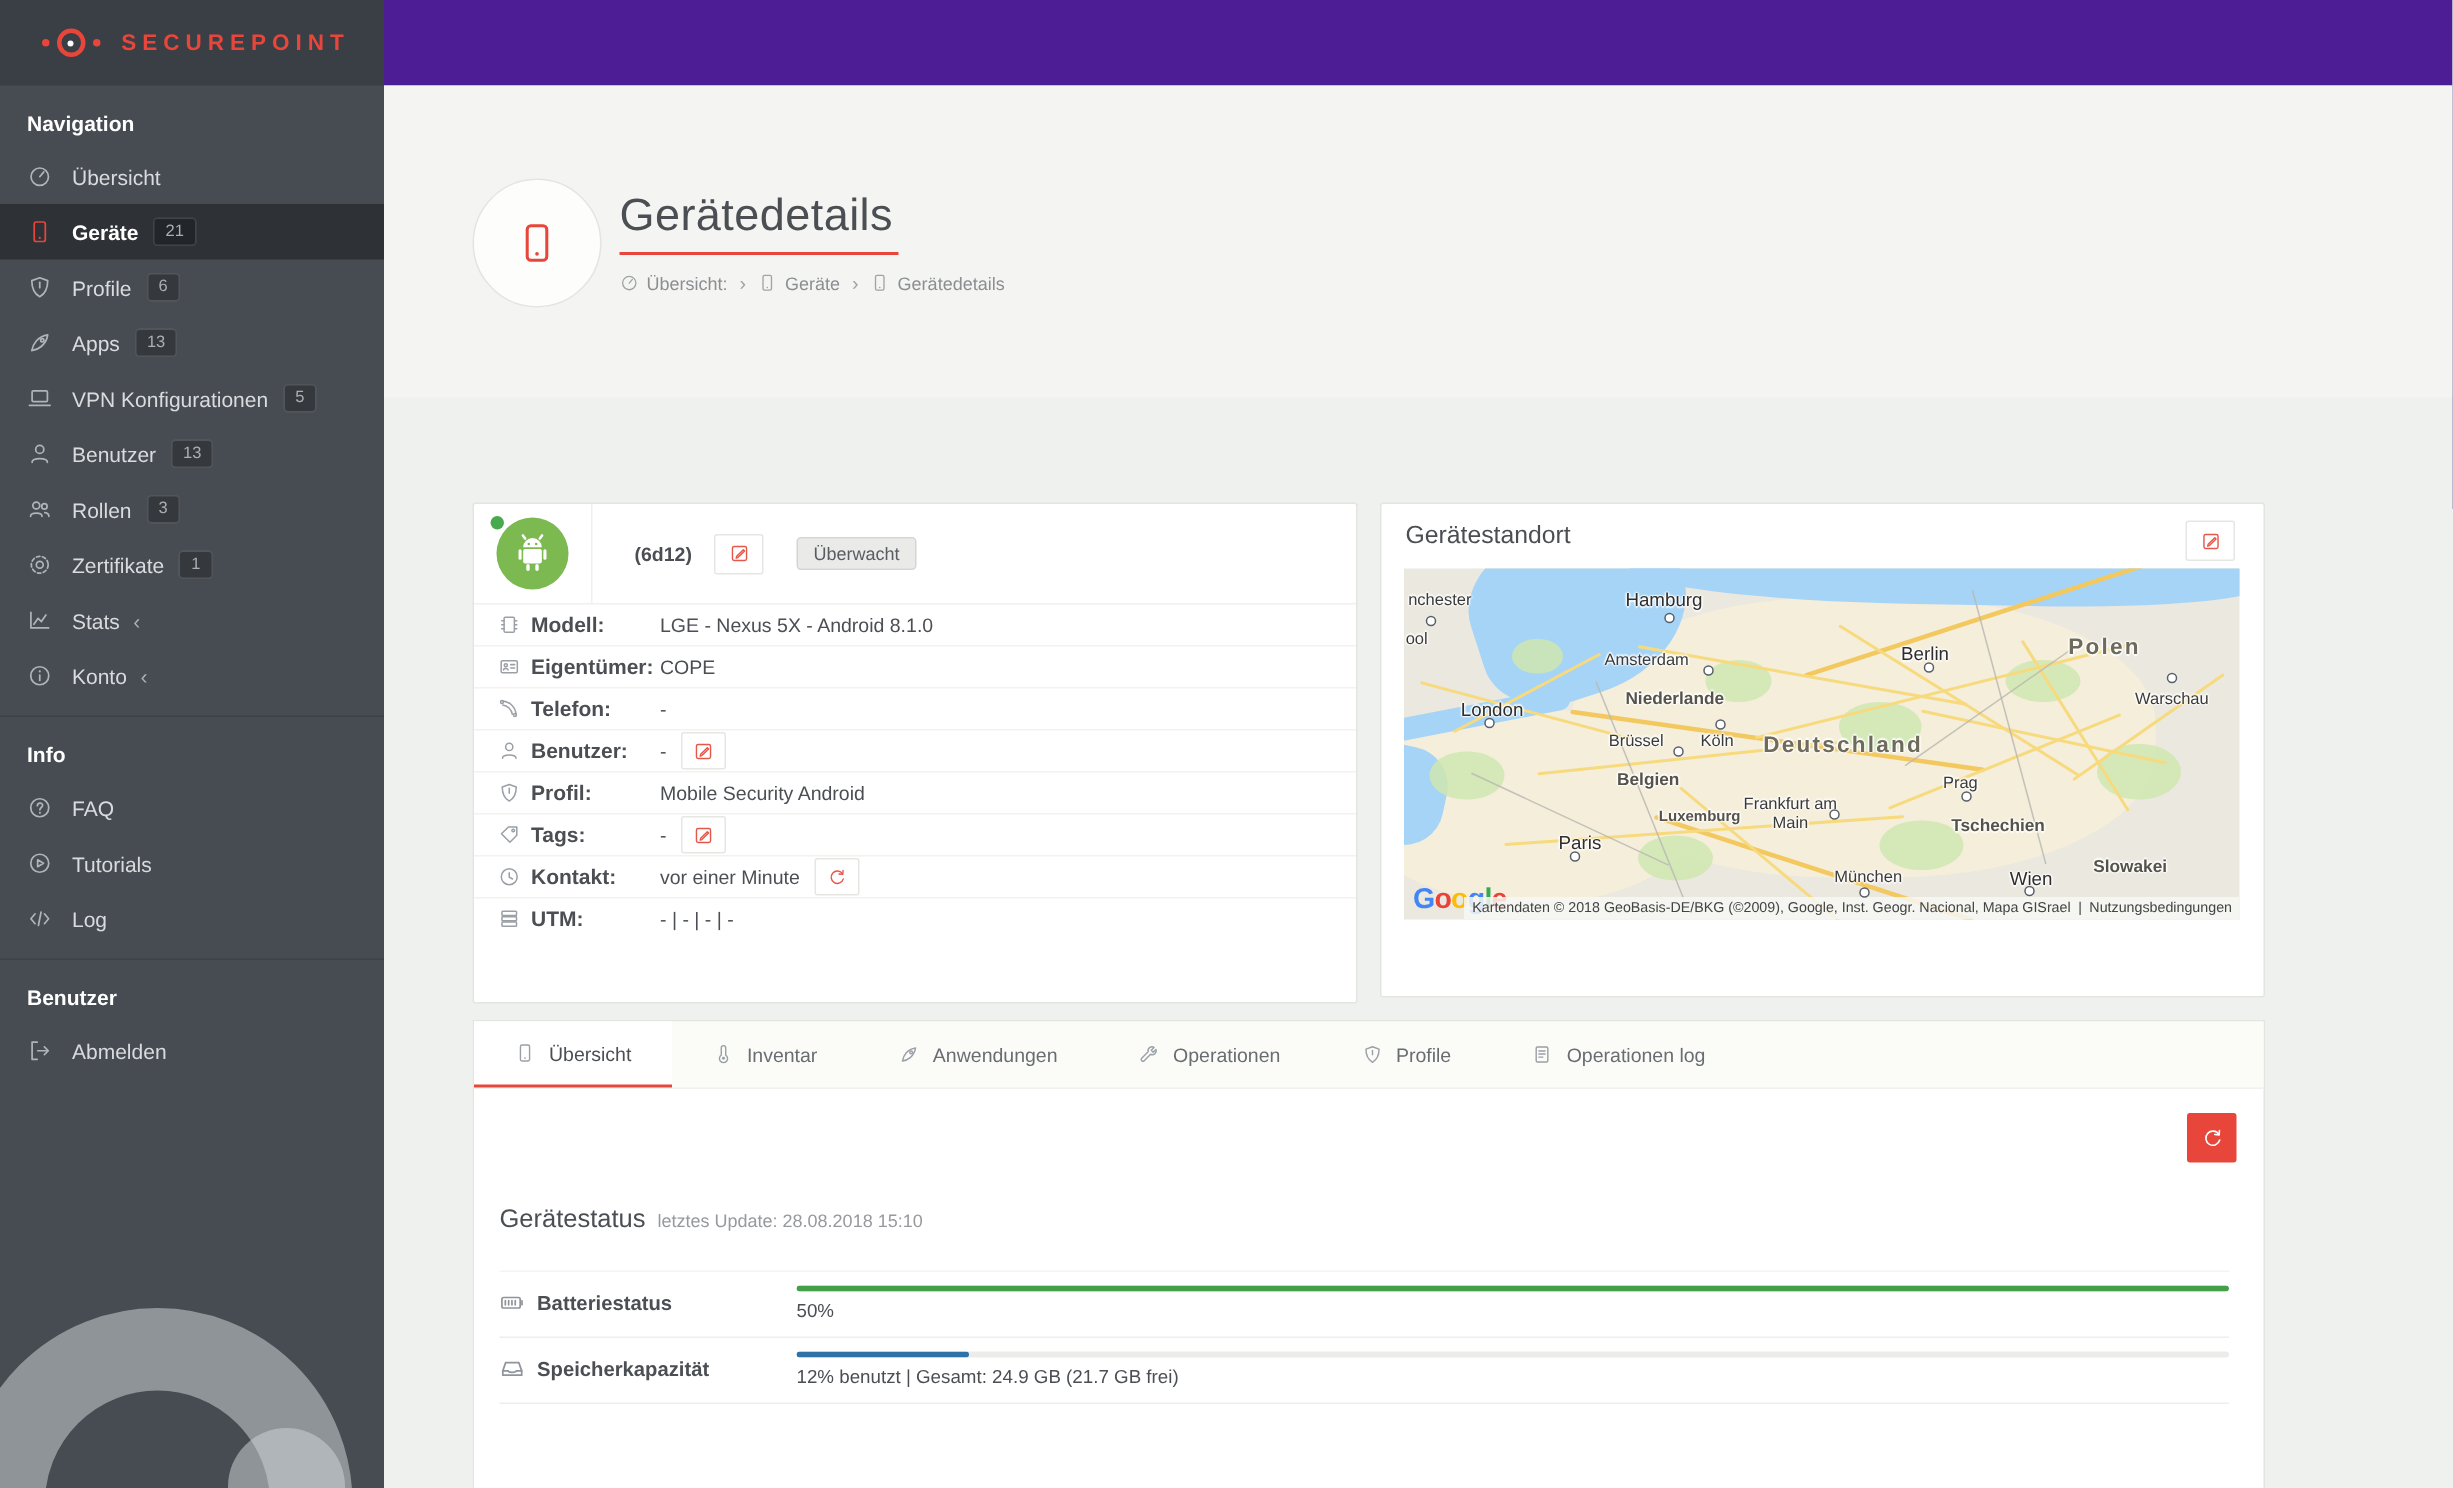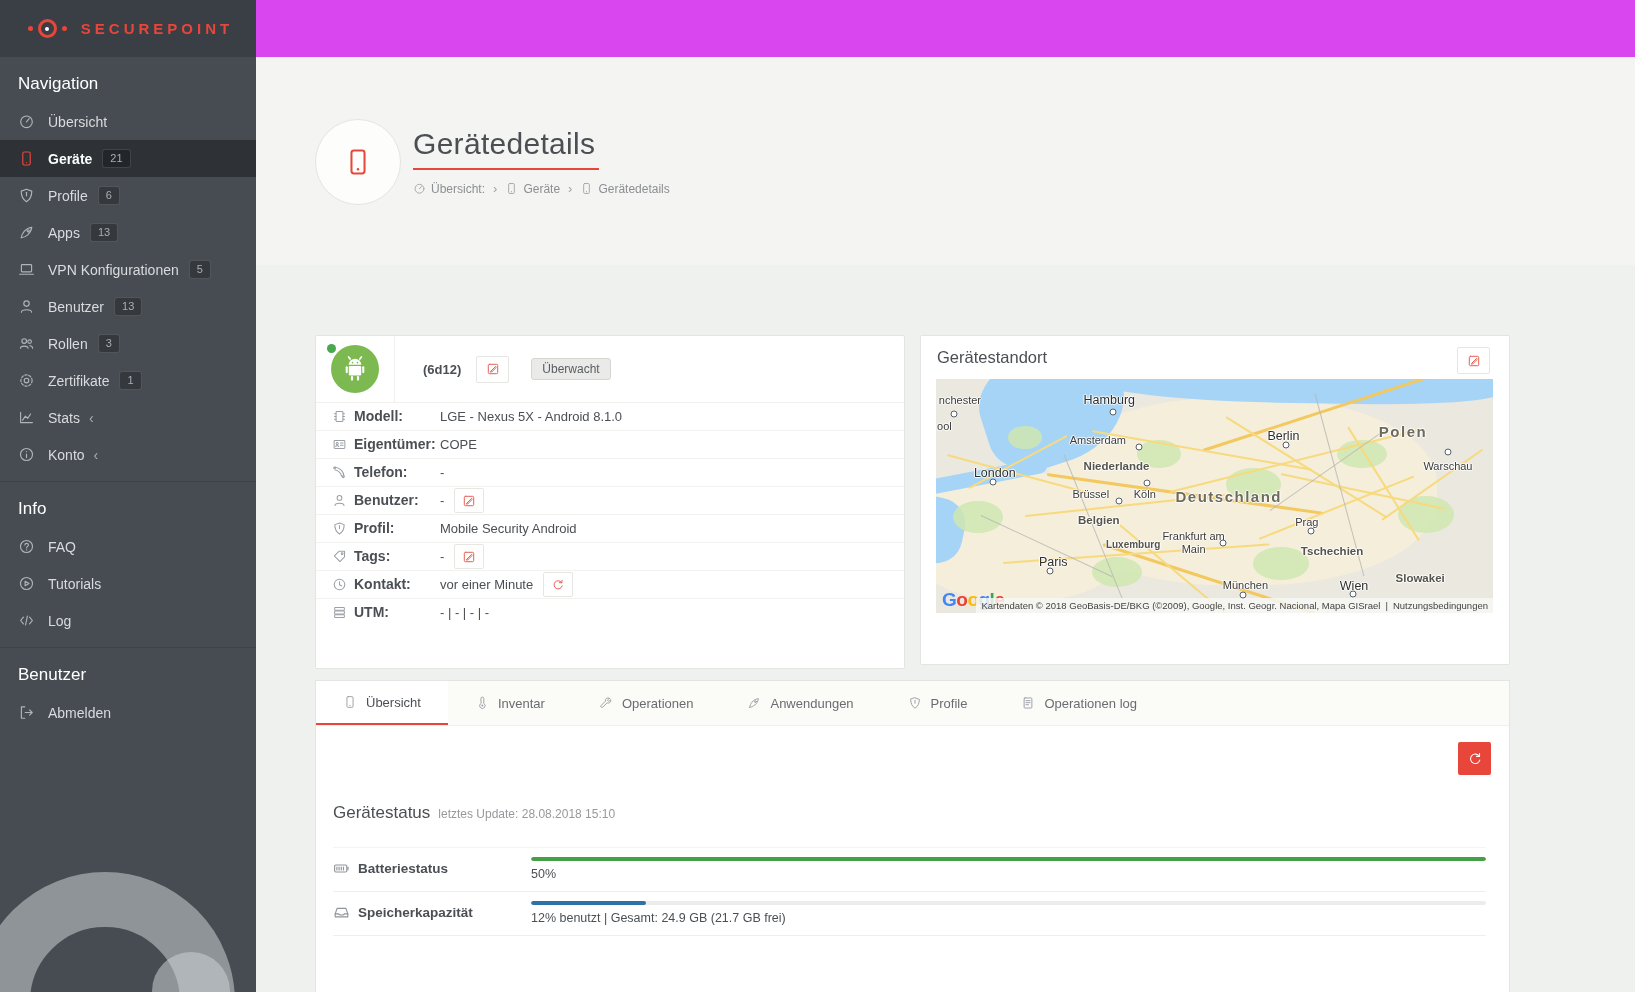--- a/index.html
+++ b/index.html
@@ -1,29 +1,29 @@
 <!DOCTYPE html>
 <html lang="de"><head>
 <meta charset="utf-8">
 <style>
   html,body{margin:0;padding:0;background:#d8dad8;}
-  #app{position:relative;width:1635px;height:992px;overflow:hidden;background:#d946ef;
+  #app{position:relative;width:1635px;height:992px;overflow:hidden;background:#4c1d95;
        font-family:"Liberation Sans",sans-serif;-webkit-font-smoothing:antialiased;}
   [data-icon] svg{width:100%;height:100%;display:block;}
 
   
   #sidebar{position:absolute;left:0;top:0;bottom:0;width:256px;background:#474c53;overflow:hidden;z-index:3;}
   .sp-logo{height:57px;background:#3a3e45;display:flex;align-items:center;justify-content:center;}
   .logo-dot{width:5px;height:5px;border-radius:50%;background:#e8463a;margin:0 5px;}
   .logo-o{width:13px;height:13px;border:3px solid #e8463a;border-radius:50%;position:relative;}
   .logo-o::after{content:"";position:absolute;left:50%;top:50%;width:4px;height:4px;margin:-2px 0 0 -2px;border-radius:50%;background:#fff;}
   .logo-text{color:#e8463a;font-size:15px;font-weight:bold;letter-spacing:4px;margin-left:9px;}
   .nav-sec{padding-bottom:8px;}
   .nav-sec + .nav-sec{border-top:1px solid #3e434a;}
-  .nav-head{padding:17px 18px 9px;color:#fff;font-size:17px;font-weight:normal;}
+  .nav-head{padding:17px 18px 9px;color:#fff;font-size:14px;font-weight:bold;}
   .nav-item{height:37px;display:flex;align-items:center;padding:0 14px 0 18px;color:#d9dbde;font-size:14px;cursor:pointer;}
   .nav-ic{width:17px;height:17px;color:#aeb4ba;margin-right:13px;flex:none;}
   .nav-item.active{background:#2e3237;color:#fff;font-weight:bold;}
   .nav-item.active .nav-ic{color:#e8463a;}
   .nav-badge{margin-left:10px;font-size:11px;color:#a9afb6;background:rgba(0,0,0,.25);border:1px solid rgba(255,255,255,.14);border-radius:3px;padding:1px 7px;font-weight:normal;line-height:1.3;}
   .nav-chev{margin-left:9px;color:#a9afb6;font-size:14px;font-weight:normal;}
   .wm-ring{position:absolute;left:-25px;bottom:-140px;width:150px;height:150px;border:55px solid rgba(203,207,212,.55);border-radius:50%;}
   .wm-dot{position:absolute;left:152px;bottom:-38px;width:78px;height:78px;background:rgba(203,207,212,.55);border-radius:50%;}
 
   
@@ -664,39 +664,39 @@
               <svg viewBox="0 0 17 17">
                 <g fill="none" stroke="currentColor" stroke-width="1.15" stroke-linecap="round" stroke-linejoin="round">
                   <path d="M7.1 3.1 a1.8 1.8 0 0 1 3.6 0 V9 a3.3 3.3 0 1 1 -3.6 0 Z"></path>
                   <circle cx="8.9" cy="11.6" r="1.2" fill="currentColor" stroke="none"></circle>
                 </g>
               </svg>
             </span>
           <span>Inventar</span>
         </div>
         <div class="tab">
-          <span class="ic-box" data-icon="wrench">
-              <svg viewBox="0 0 17 17">
-                <g fill="none" stroke="currentColor" stroke-width="1.15" stroke-linecap="round" stroke-linejoin="round">
-                  <path d="M12.6 2.8 L10.3 5.1 L11.9 6.7 L14.2 4.4 A3.2 3.2 0 0 1 9.8 8.3 L4.6 13.5 A1.4 1.4 0 0 1 2.6 11.5 L7.8 6.3 A3.2 3.2 0 0 1 12.6 2.8 Z"></path>
-                </g>
-              </svg>
-            </span>
-          <span>Operationen</span>
-        </div>
-        <div class="tab">
           <span class="ic-box" data-icon="rocket">
               <svg viewBox="0 0 17 17">
                 <g fill="none" stroke="currentColor" stroke-width="1.15" stroke-linecap="round" stroke-linejoin="round">
                   <path d="M3.2 13.8 C3.8 9.6 7 4.2 13.8 3.2 C12.8 10 7.4 13.2 3.2 13.8 Z"></path>
                   <circle cx="10.2" cy="6.8" r="1.1"></circle>
                 </g>
               </svg>
             </span>
           <span>Anwendungen</span>
+        </div>
+        <div class="tab">
+          <span class="ic-box" data-icon="wrench">
+              <svg viewBox="0 0 17 17">
+                <g fill="none" stroke="currentColor" stroke-width="1.15" stroke-linecap="round" stroke-linejoin="round">
+                  <path d="M12.6 2.8 L10.3 5.1 L11.9 6.7 L14.2 4.4 A3.2 3.2 0 0 1 9.8 8.3 L4.6 13.5 A1.4 1.4 0 0 1 2.6 11.5 L7.8 6.3 A3.2 3.2 0 0 1 12.6 2.8 Z"></path>
+                </g>
+              </svg>
+            </span>
+          <span>Operationen</span>
         </div>
         <div class="tab">
           <span class="ic-box" data-icon="shield">
               <svg viewBox="0 0 17 17">
                 <g fill="none" stroke="currentColor" stroke-width="1.15" stroke-linecap="round" stroke-linejoin="round">
                   <path d="M8.5 2.2 L13.8 4.1 C13.8 8.8 12 12.8 8.5 14.8 C5 12.8 3.2 8.8 3.2 4.1 Z"></path>
                   <path d="M8.5 5.2 V8.8"></path>
                 </g>
               </svg>
             </span>

